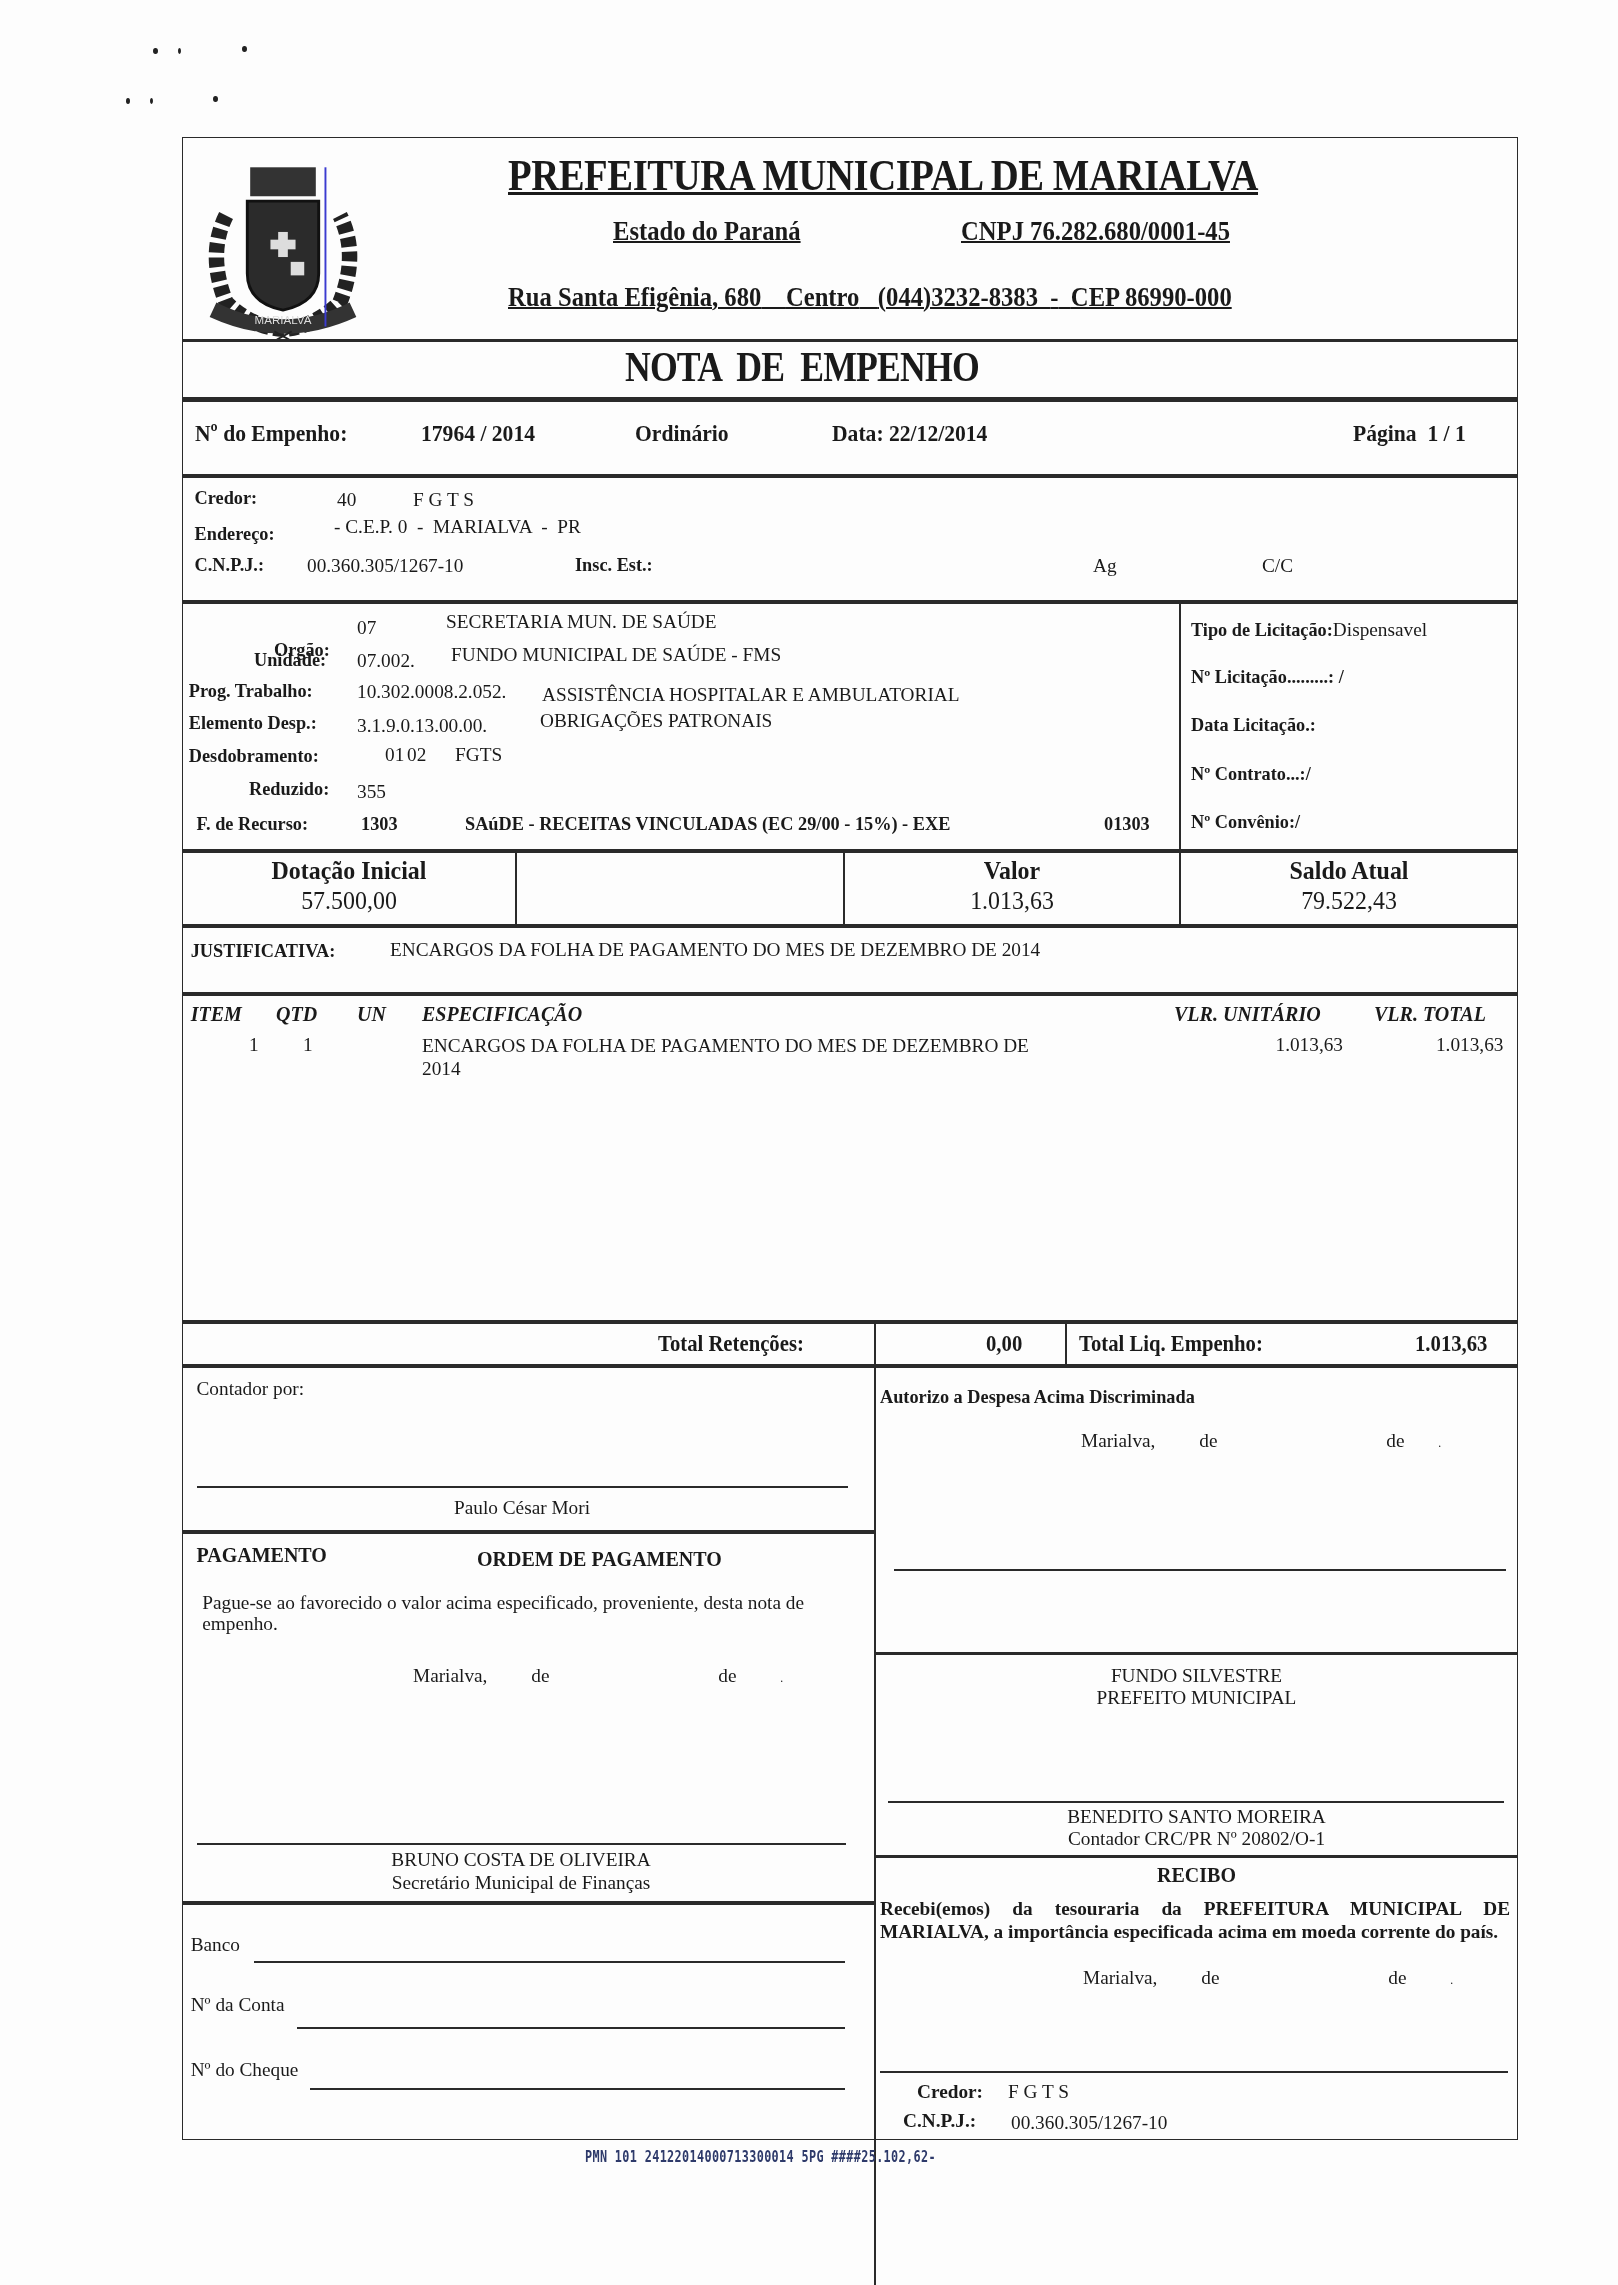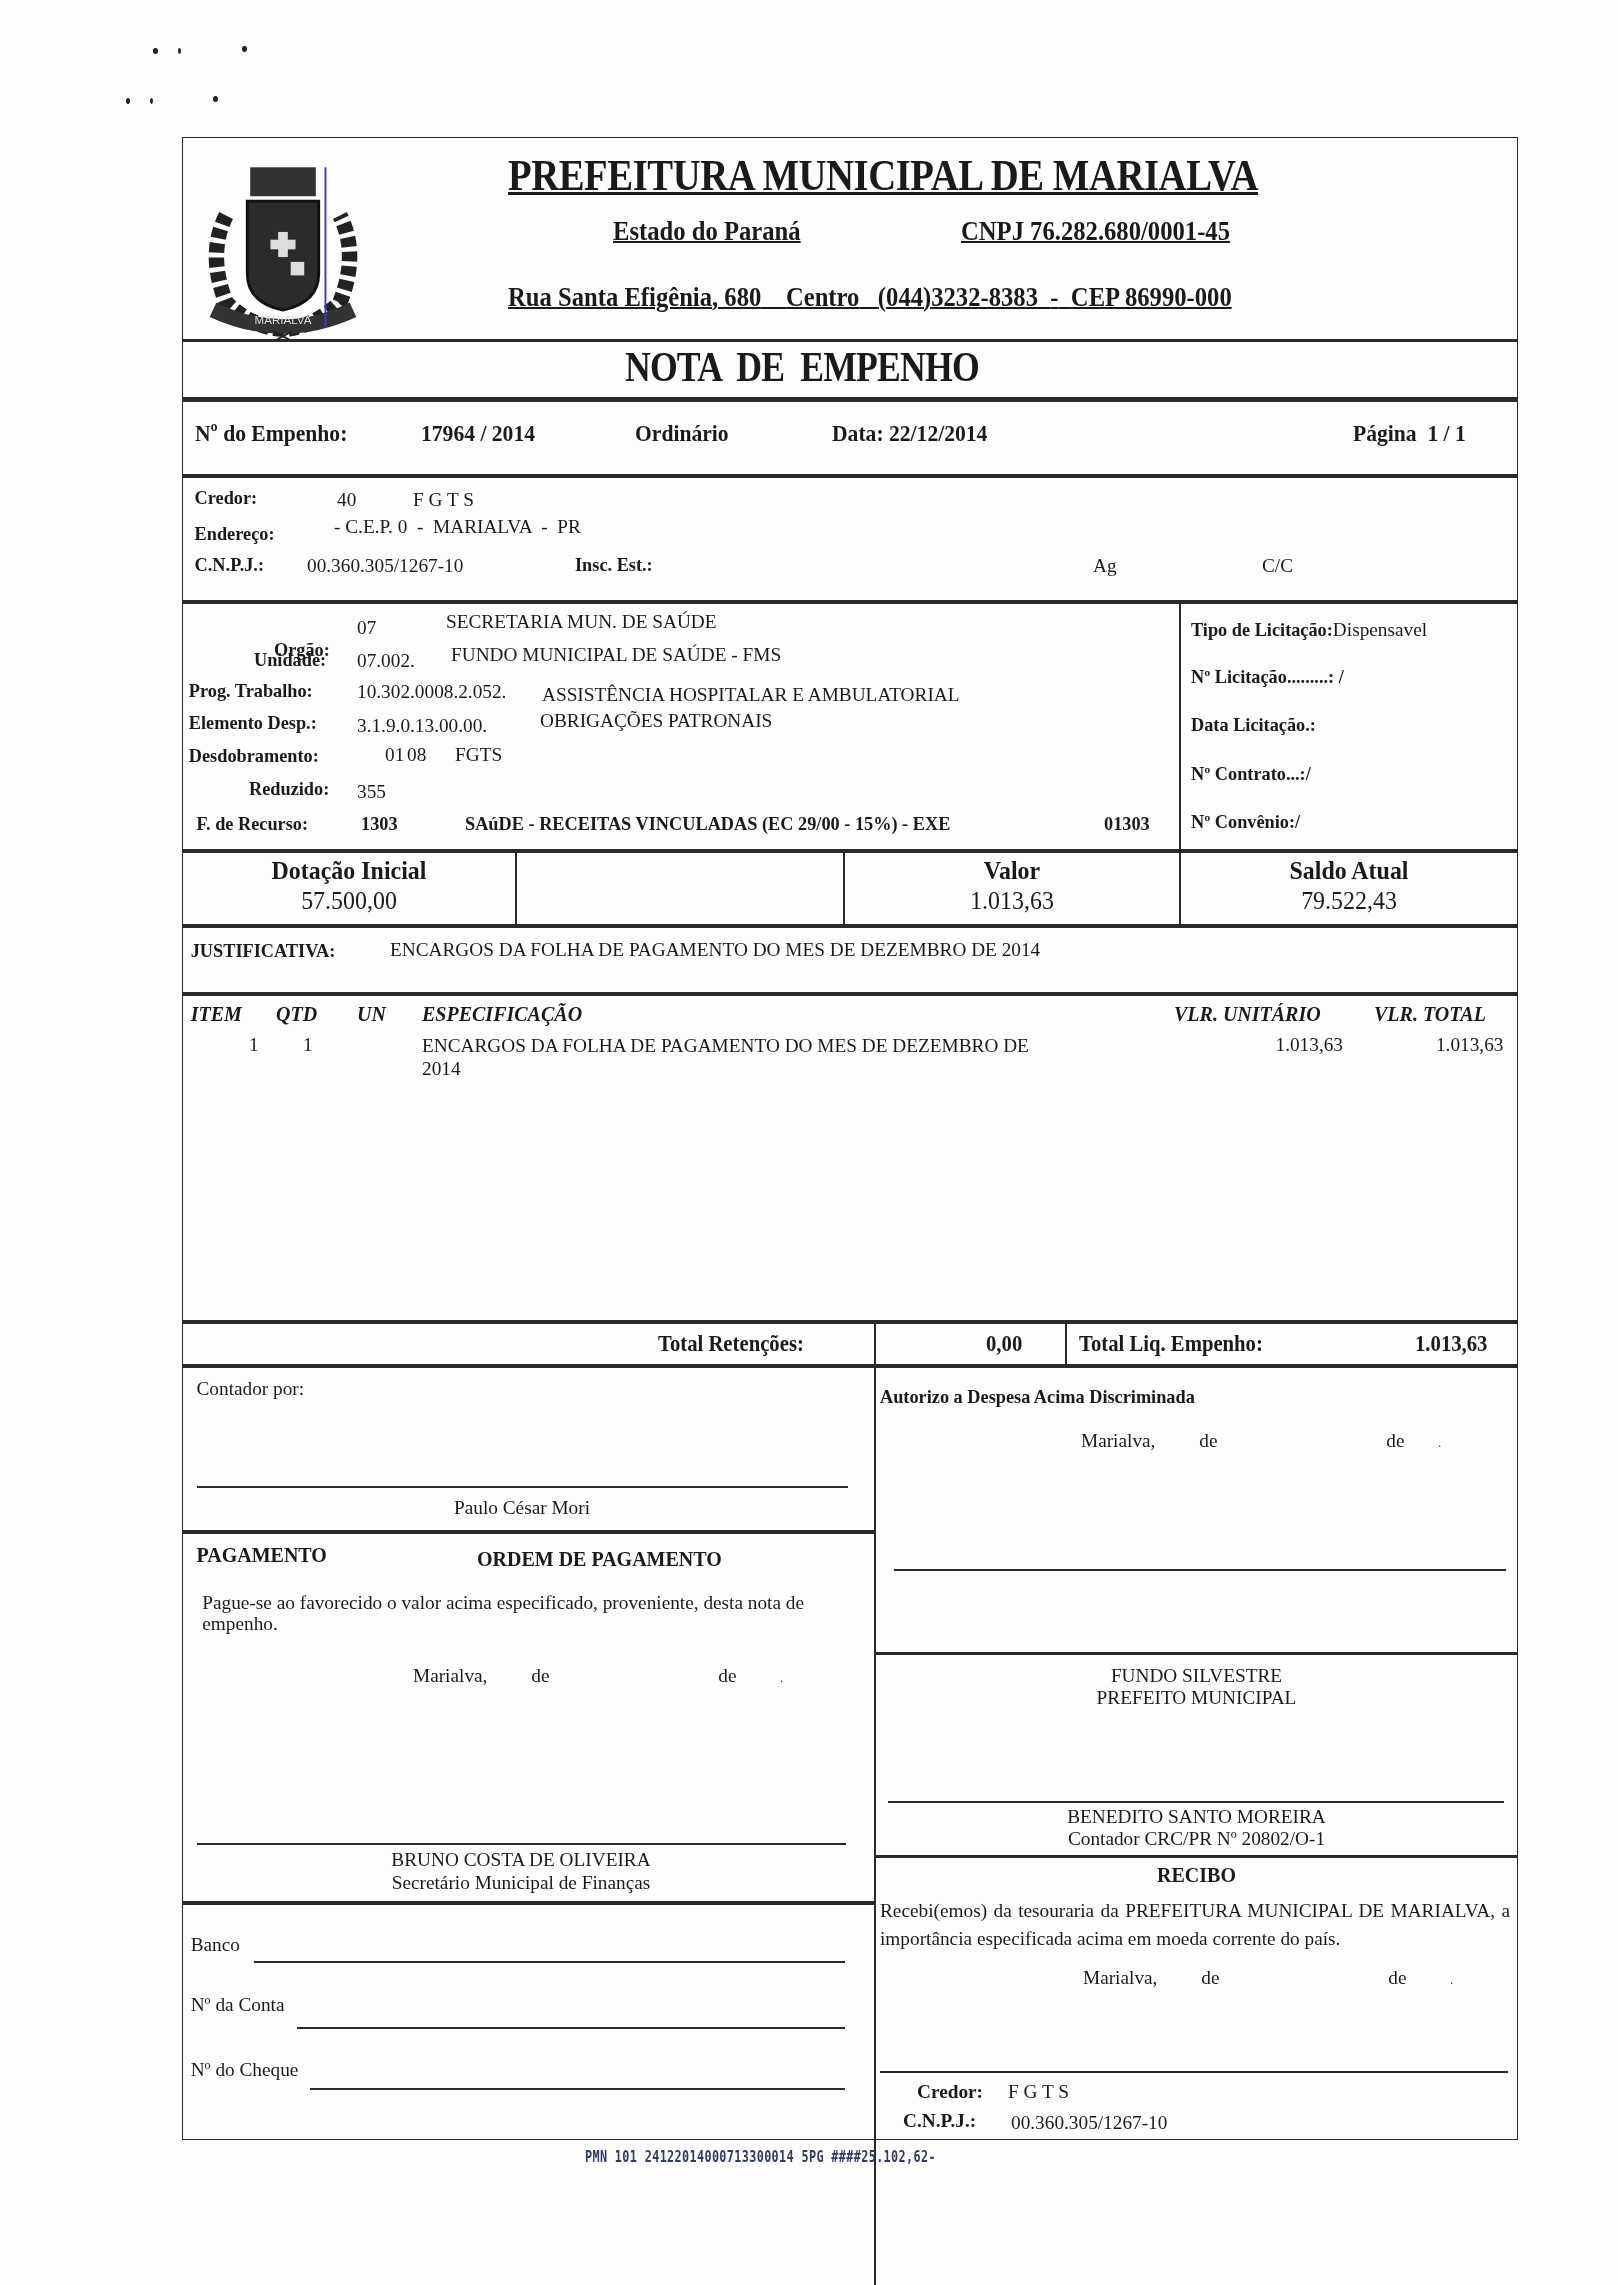--- a/index.html
+++ b/index.html
@@ -98,21 +98,21 @@
   <div class="abs lbl" style="left:5.8px;top:543px;">Prog. Trabalho:</div>
   <div class="abs val" style="left:174px;top:543px;">10.302.0008.2.052.</div>
   <div class="abs val" style="left:359px;top:546px;">ASSISTÊNCIA HOSPITALAR E AMBULATORIAL</div>
 
   <div class="abs lbl" style="left:5.8px;top:575px;">Elemento Desp.:</div>
   <div class="abs val" style="left:174px;top:577px;">3.1.9.0.13.00.00.</div>
   <div class="abs val" style="left:357px;top:572px;">OBRIGAÇÕES PATRONAIS</div>
 
   <div class="abs lbl" style="left:5.8px;top:608px;">Desdobramento:</div>
   <div class="abs val" style="left:178px;top:606px;margin-left:24px;">01</div>
-  <div class="abs val" style="left:224px;top:606px;">08</div>
+  <div class="abs val" style="left:224px;top:606px;">02</div>
   <div class="abs val" style="left:272px;top:606px;">FGTS</div>
 
   <div class="abs lbl" style="left:66px;top:641px;">Reduzido:</div>
   <div class="abs val" style="left:174px;top:643px;">355</div>
 
   <div class="abs lbl" style="left:13.5px;top:676px;">F. de Recurso:</div>
   <div class="abs lbl" style="left:178px;top:676px;">1303</div>
   <div class="abs lbl" style="left:282px;top:676px;">SAúDE - RECEITAS VINCULADAS (EC 29/00 - 15%) - EXE</div>
   <div class="abs lbl" style="left:921px;top:676px;">01303</div>
 
@@ -216,21 +216,21 @@
   <div class="hline" style="top:1514px;left:691px;height:2.9px;"></div>
   <div class="abs val center" style="left:693px;width:641px;top:1527px;">FUNDO SILVESTRE</div>
   <div class="abs val center" style="left:693px;width:641px;top:1549px;">PREFEITO MUNICIPAL</div>
   <div class="sigline" style="left:705px;width:616px;top:1663px;"></div>
   <div class="abs val center" style="left:693px;width:641px;top:1668px;">BENEDITO SANTO MOREIRA</div>
   <div class="abs val center" style="left:693px;width:641px;top:1690px;">Contador CRC/PR Nº 20802/O-1</div>
 
   <div class="hline" style="top:1717px;left:691px;height:2.9px;"></div>
 
   <div class="abs lbl center" style="left:693px;width:641px;top:1726px;font-size:20px;">RECIBO</div>
-  <div class="abs val" style="left:697px;width:630px;top:1759px;white-space:normal;text-align:justify;line-height:28px;">Recebi(emos) da tesouraria da PREFEITURA MUNICIPAL DE MARIALVA, a importância especificada acima em moeda corrente do país.</div>
+  <div class="abs val" style="left:697px;width:630px;top:1759px;white-space:normal;text-align:justify;line-height:23px;font-weight:bold;">Recebi(emos) da tesouraria da PREFEITURA MUNICIPAL DE MARIALVA, a importância especificada acima em moeda corrente do país.</div>
   <div class="abs val" style="left:900px;top:1829px;">
     <span>Marialva,</span>
     <span style="display:inline-block;width:39px"></span><span>de</span>
     <span style="display:inline-block;width:164px"></span><span>de</span>
     <span style="display:inline-block;width:39px"></span><span style="font-size:11.6px;">.</span>
   </div>
   <div class="sigline" style="left:697px;width:628px;top:1933px;"></div>
   <div class="abs lbl" style="left:734px;top:1943px;font-size:19.3px;">Credor:</div>
   <div class="abs val" style="left:825px;top:1943px;">F G T S</div>
   <div class="abs lbl" style="left:720px;top:1972px;font-size:19.3px;">C.N.P.J.:</div>

